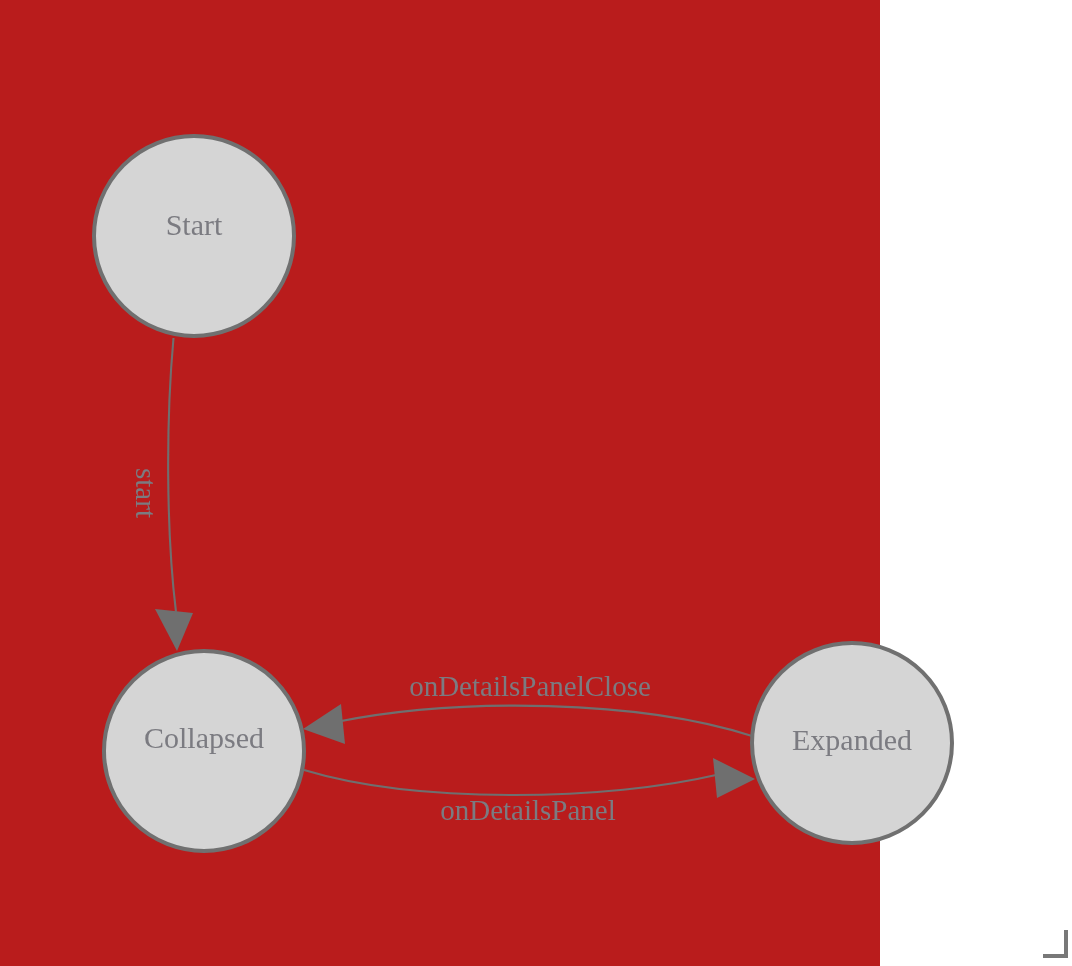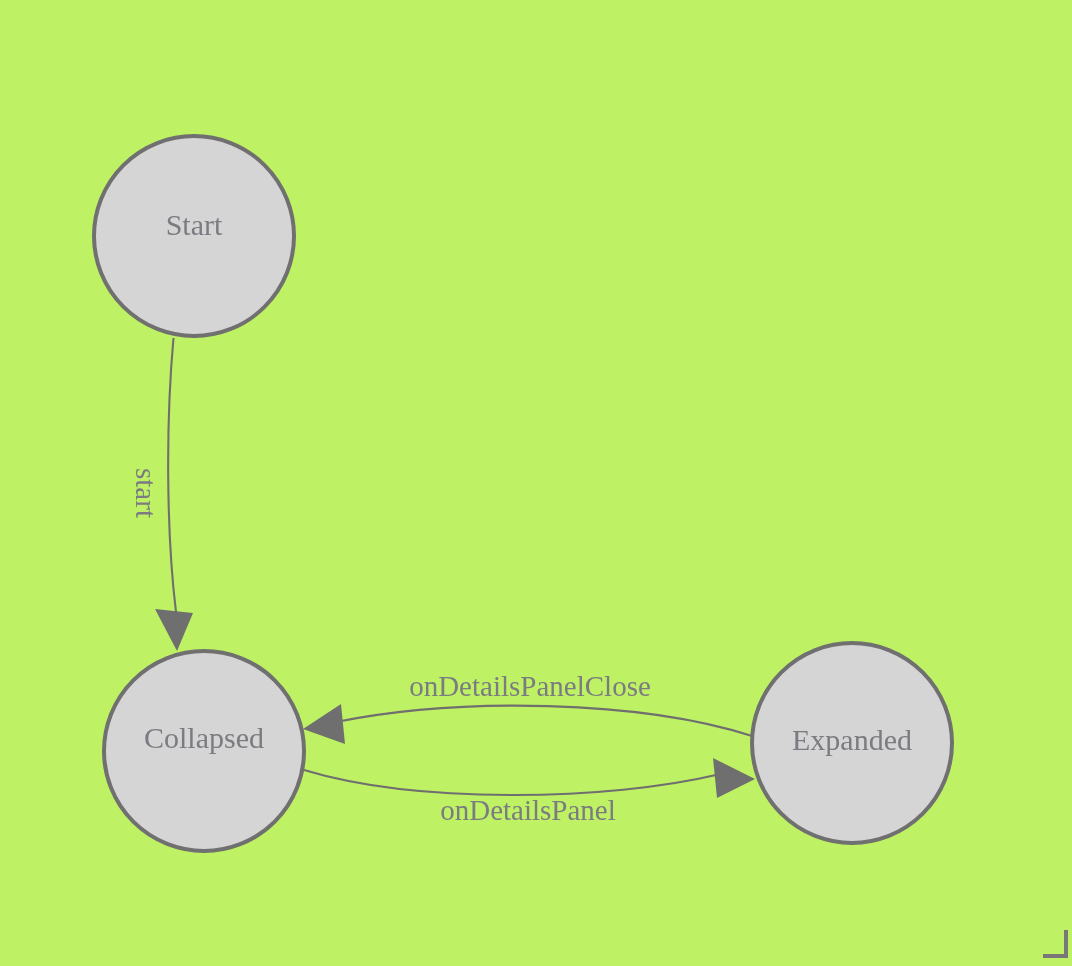--- a/index.html
+++ b/index.html
@@ -9,23 +9,23 @@
     background: #ffffff;
   }
   body {
     width: 1072px;
     height: 966px;
     font-family: "Liberation Serif", "DejaVu Serif", serif;
     overflow: hidden;
   }
   #diagram-root {
     position: relative;
-    width: 1072px;
+    width: 880px;
     height: 966px;
-    background: #bef264;
+    background: #b91c1c;
   }
   svg#state-machine-canvas {
     position: absolute;
     top: 0;
     left: 0;
     width: 1072px;
     height: 966px;
     display: block;
   }
   .node-circle {

